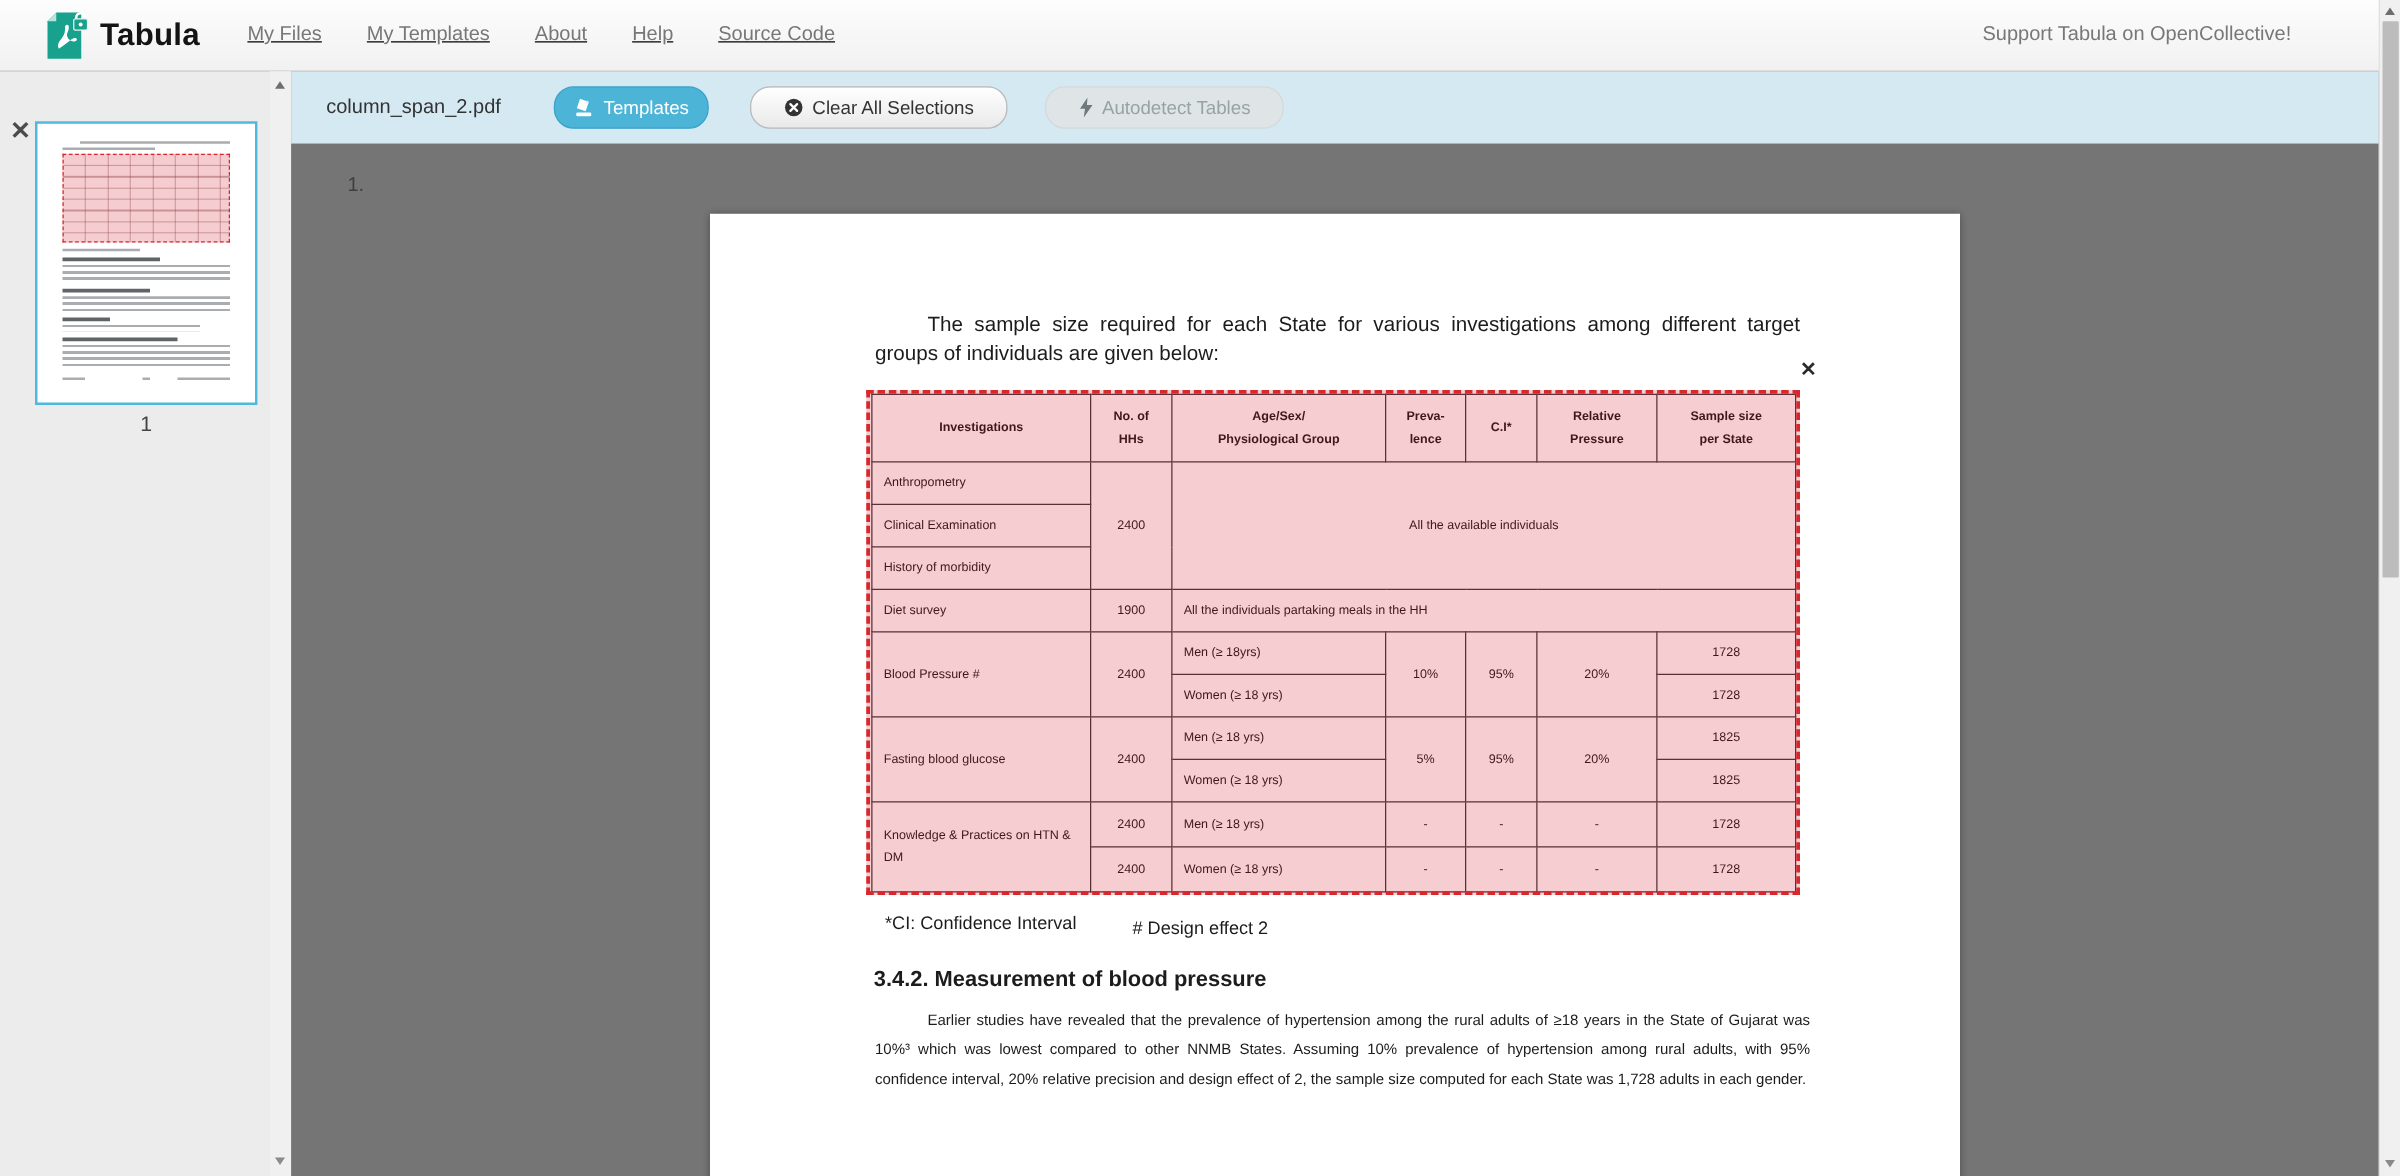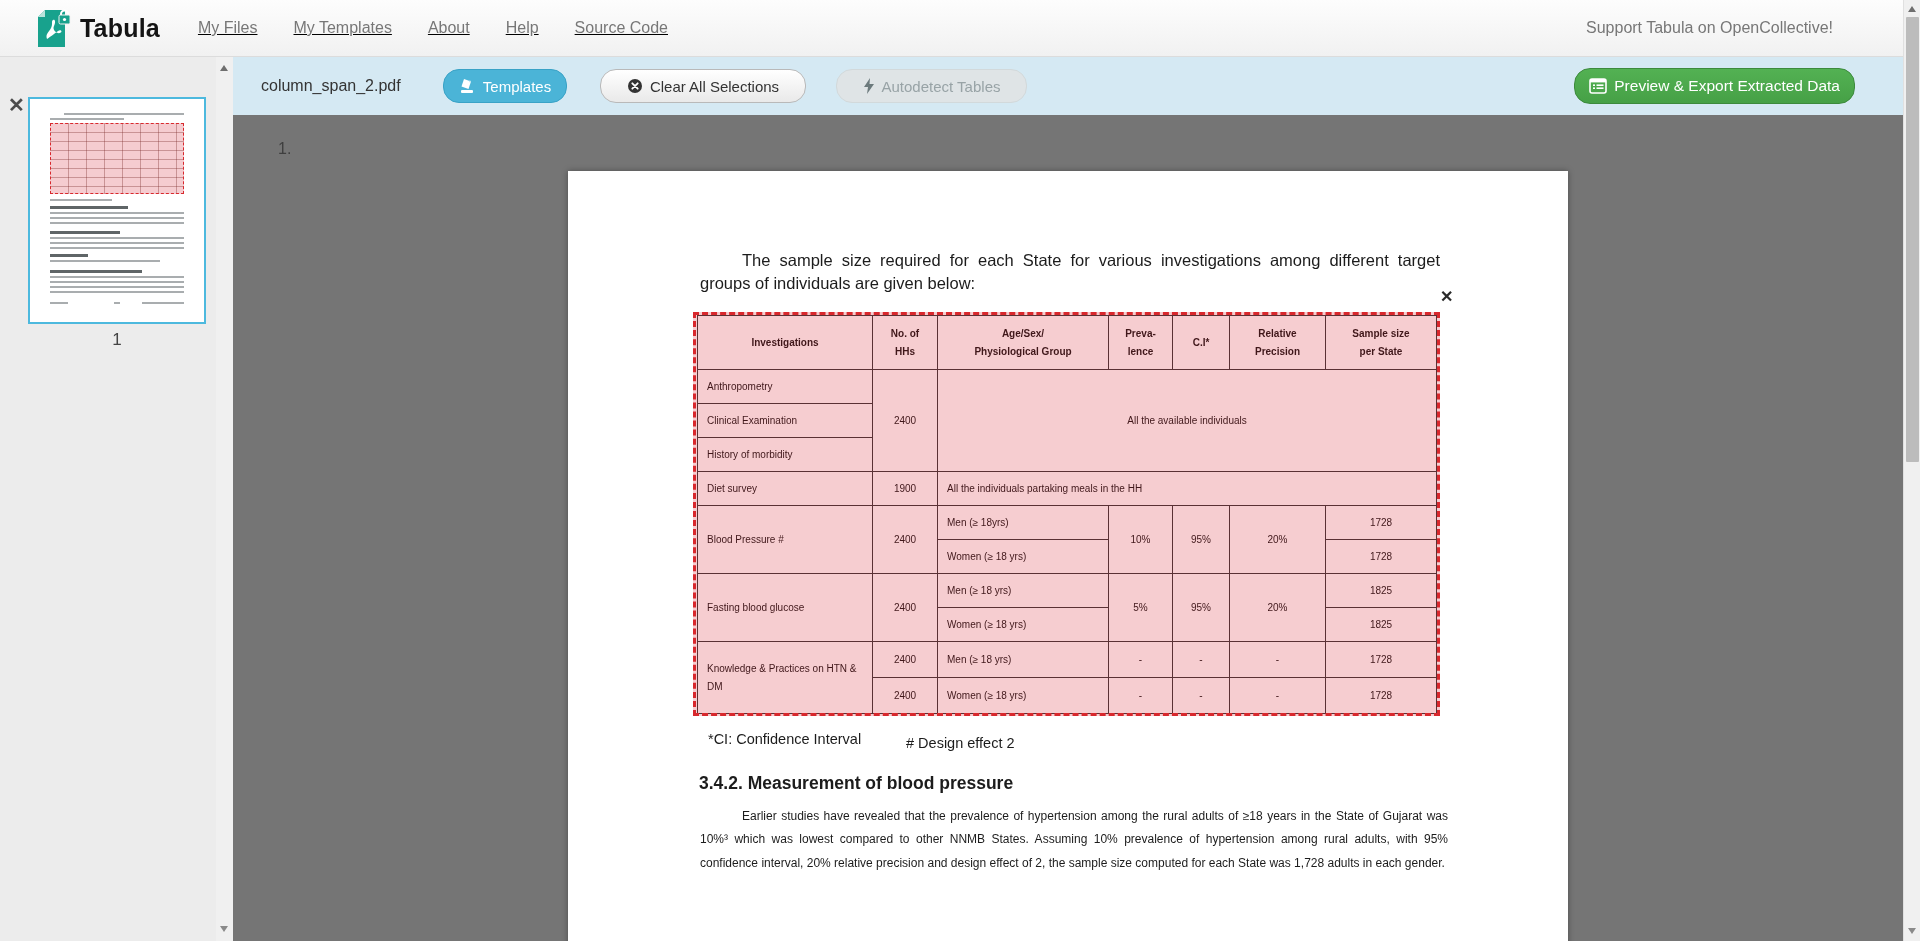--- a/index.html
+++ b/index.html
@@ -167,33 +167,20 @@
 
       <div class="btn btn-auto">
         <span class="icon">
           <svg width="12" height="16" viewBox="0 0 12 16">
             <polygon points="7,0 1,9 5,9 4,16 11,6 6.5,6" fill="#6c7a7d"></polygon>
           </svg>
         </span>
         <span>Autodetect Tables</span>
       </div>
 
-      <div class="btn btn-export">
-        <span class="icon">
-          <svg width="18" height="16" viewBox="0 0 18 16">
-            <rect x="1" y="1" width="16" height="14" rx="2" fill="none" stroke="#ffffff" stroke-width="1.6"></rect>
-            <rect x="1" y="1" width="16" height="3.4" fill="#ffffff"></rect>
-            <rect x="4" y="6.4" width="2" height="1.6" fill="#ffffff"></rect>
-              <rect x="7.5" y="6.4" width="7" height="1.6" fill="#ffffff"></rect>
-            <rect x="4" y="9.4" width="2" height="1.6" fill="#ffffff"></rect>
-              <rect x="7.5" y="9.4" width="7" height="1.6" fill="#ffffff"></rect>
-          </svg>
-        </span>
-        <span>Preview &amp; Export Extracted Data</span>
-      </div>
     </div>
 
     <div class="workspace">
       <div class="page-marker">1.</div>
 
       <div class="pdf-page">
         <p class="intro">The sample size required for each State for various investigations among different target groups of individuals are given below:</p>
 
         <div class="tablewrap">
           <table class="pdftable">
@@ -210,21 +197,21 @@
                 <tr>
                   <th>Investigations</th>
                   <th>No. of
 HHs</th>
                   <th>Age/Sex/
 Physiological Group</th>
                   <th>Preva-
 lence</th>
                   <th>C.I*</th>
                   <th>Relative
-Precision</th>
+Pressure</th>
                   <th>Sample size
 per State</th>
                 </tr>
               </thead>
             <tbody>
                 <tr>
                   <td class="cl">Anthropometry</td>
                   <td rowspan="3">2400</td>
                   <td rowspan="3" colspan="5">All the available individuals</td>
                 </tr>

